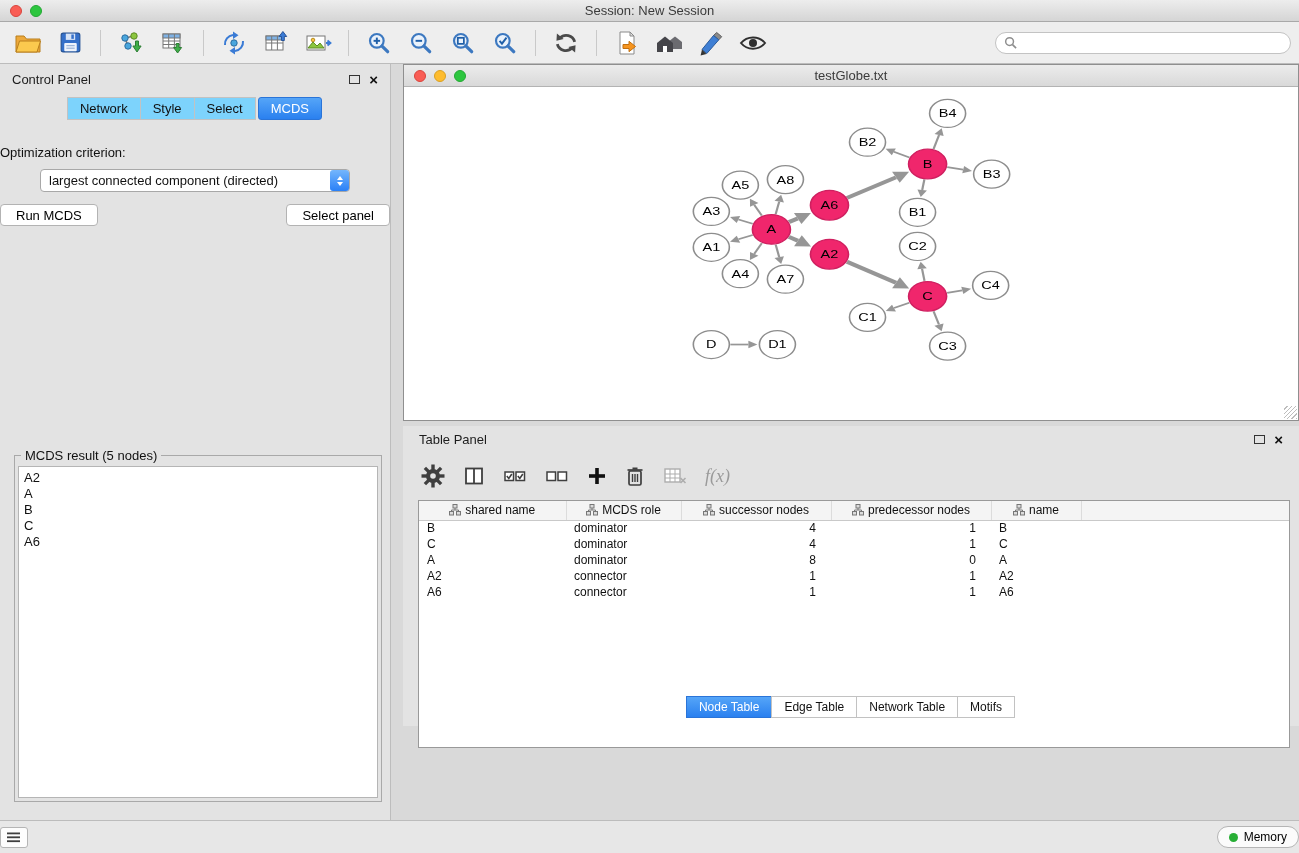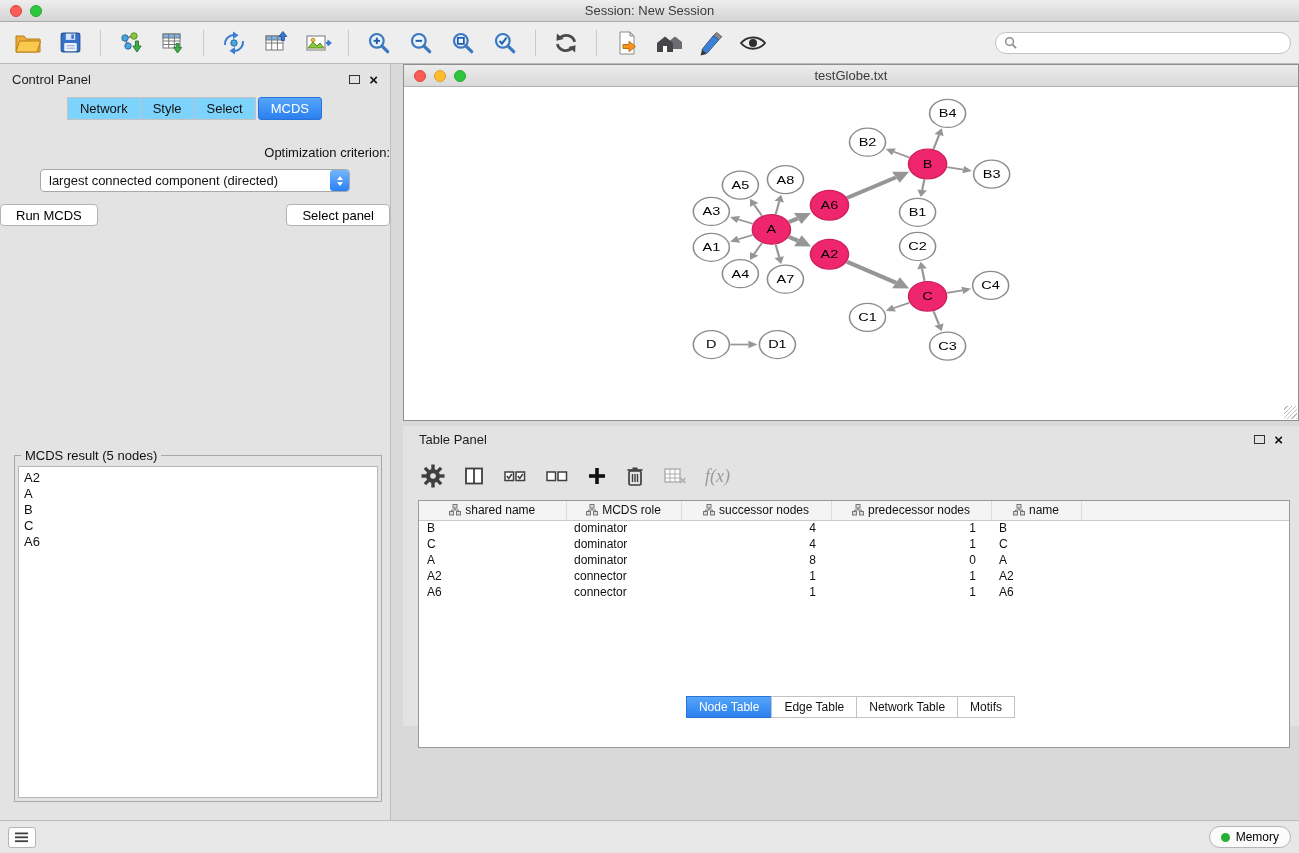--- a/index.html
+++ b/index.html
@@ -32,21 +32,21 @@
 
 .control-panel{flex:0 0 391px;width:391px;background:#e3e3e3;border-right:1px solid #bdbdbd;position:relative}
 .cp-header{height:30px;display:flex;align-items:center;padding:0 12px}
 .cp-header .cp-title{font-size:13px;color:#1d1d1d}
 .win-icons{margin-left:auto;display:flex;align-items:center;gap:9px}
 .win-float{width:11px;height:9px;border:1.5px solid #333;display:inline-block}
 .win-close{font-size:15px;font-weight:bold;color:#111;line-height:1}
 .cp-tabs{display:flex;justify-content:center;margin-top:3px}
 .cp-tab{font-size:13px;padding:3px 12px;background:#7dd3fc;border:1px solid #c2c2c2;margin-left:-1px;color:#111}
 .cp-tab.active{background:linear-gradient(#55a5f8,#2a80ef);color:#fff;border-color:#2a74d8;border-radius:3px;margin-left:2px}
-.cp-opt-label{text-align:right;margin-top:25px;font-size:13px}
+.cp-opt-label{text-align:left;margin-top:25px;font-size:13px}
 .cp-dropdown{width:310px;height:23px;margin:9px auto 0;background:#fff;border:1px solid #a8a8a8;border-radius:4px;
   display:flex;align-items:center;position:relative}
 .cp-dd-text{font-size:13px;padding-left:8px;flex:1;white-space:nowrap;overflow:hidden}
 .cp-dd-stepper{width:19px;height:21px;border-radius:3px;background:linear-gradient(#74b6fc,#2a80f7);
   display:flex;flex-direction:column;align-items:center;justify-content:center;margin-right:0px}
 .arr{width:0;height:0;border-left:3.5px solid transparent;border-right:3.5px solid transparent}
 .arr.up{border-bottom:4.5px solid #fff;margin-bottom:2px}
 .arr.down{border-top:4.5px solid #fff}
 .cp-buttons{display:flex;justify-content:space-between;gap:16px;margin-top:12px}
 .cp-btn{font-size:13px;height:22px;padding:0 15px;background:#fff;border:1px solid #b3b3b3;border-radius:4px;font-family:inherit}
@@ -80,21 +80,21 @@
   font-weight:normal;position:relative;overflow:hidden}
 thead th:last-child{border-right:none}
 .th-inner{display:flex;align-items:center;justify-content:center;gap:4px;padding:0 4px}
 tbody td{height:16px;padding:0 8px;white-space:nowrap;overflow:hidden}
 tbody td.num{text-align:right;padding-right:15px}
 .tp-tabs{position:absolute;bottom:8px;left:0;right:0;display:flex;justify-content:center}
 .tp-tab{font-size:12px;padding:3px 12px;background:#fff;border:1px solid #c2c2c2;margin-left:-1px;color:#111}
 .tp-tab.active{background:linear-gradient(#55a5f8,#2a80ef);color:#fff;border-color:#2a74d8}
 
 
-.statusbar{flex:0 0 33px;background:#e7e7e7;border-top:1px solid #bcbcbc;display:flex;align-items:center;padding:0 8px}
+.statusbar{flex:0 0 33px;background:#e7e7e7;border-top:1px solid #bcbcbc;display:flex;align-items:center;padding:0 0}
 .sb-left-btn{width:28px;height:21px;background:#fdfdfd;border:1px solid #b5b5b5;border-radius:3px;
   display:flex;align-items:center;justify-content:center}
 .memory-btn{margin-left:auto;display:flex;align-items:center;gap:6px;background:#fbfbfb;border:1px solid #b5b5b5;
   border-radius:11px;padding:3px 11px;font-size:12px}
 .memory-dot{width:9px;height:9px;border-radius:50%;background:#27ae35;display:inline-block}
 </style>
 </head>
 <body>
 
 <div class="app">

